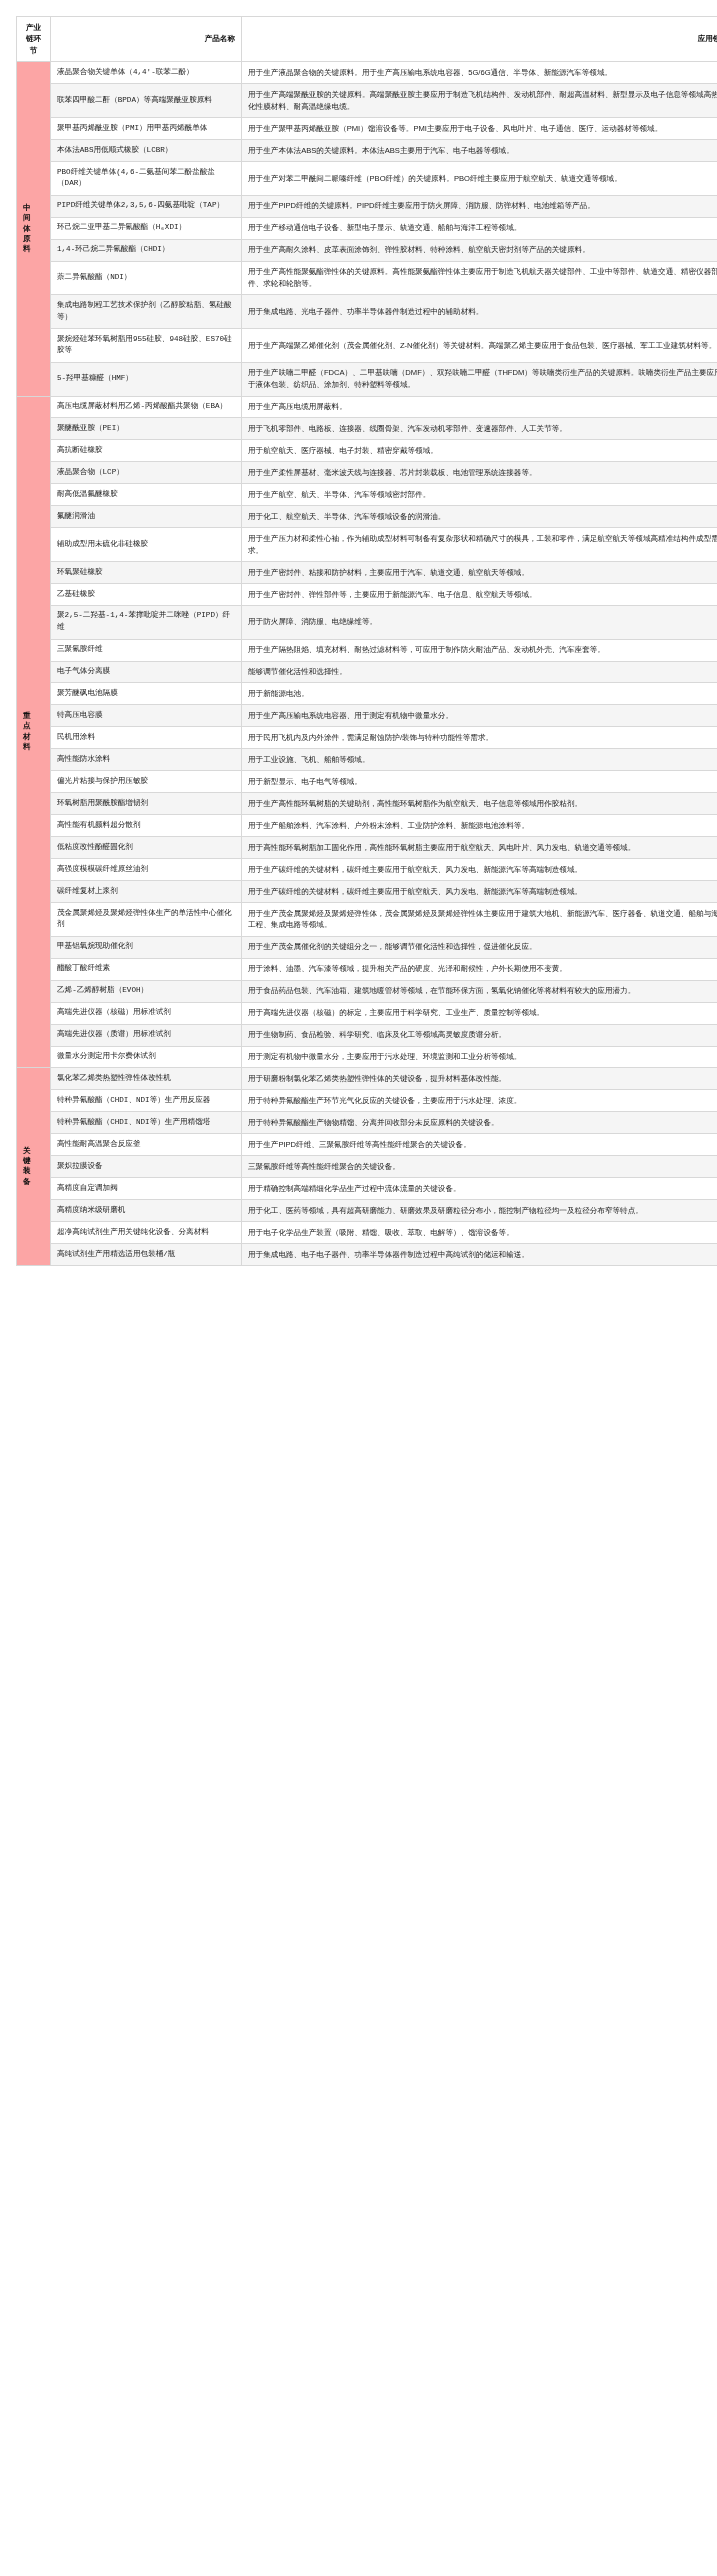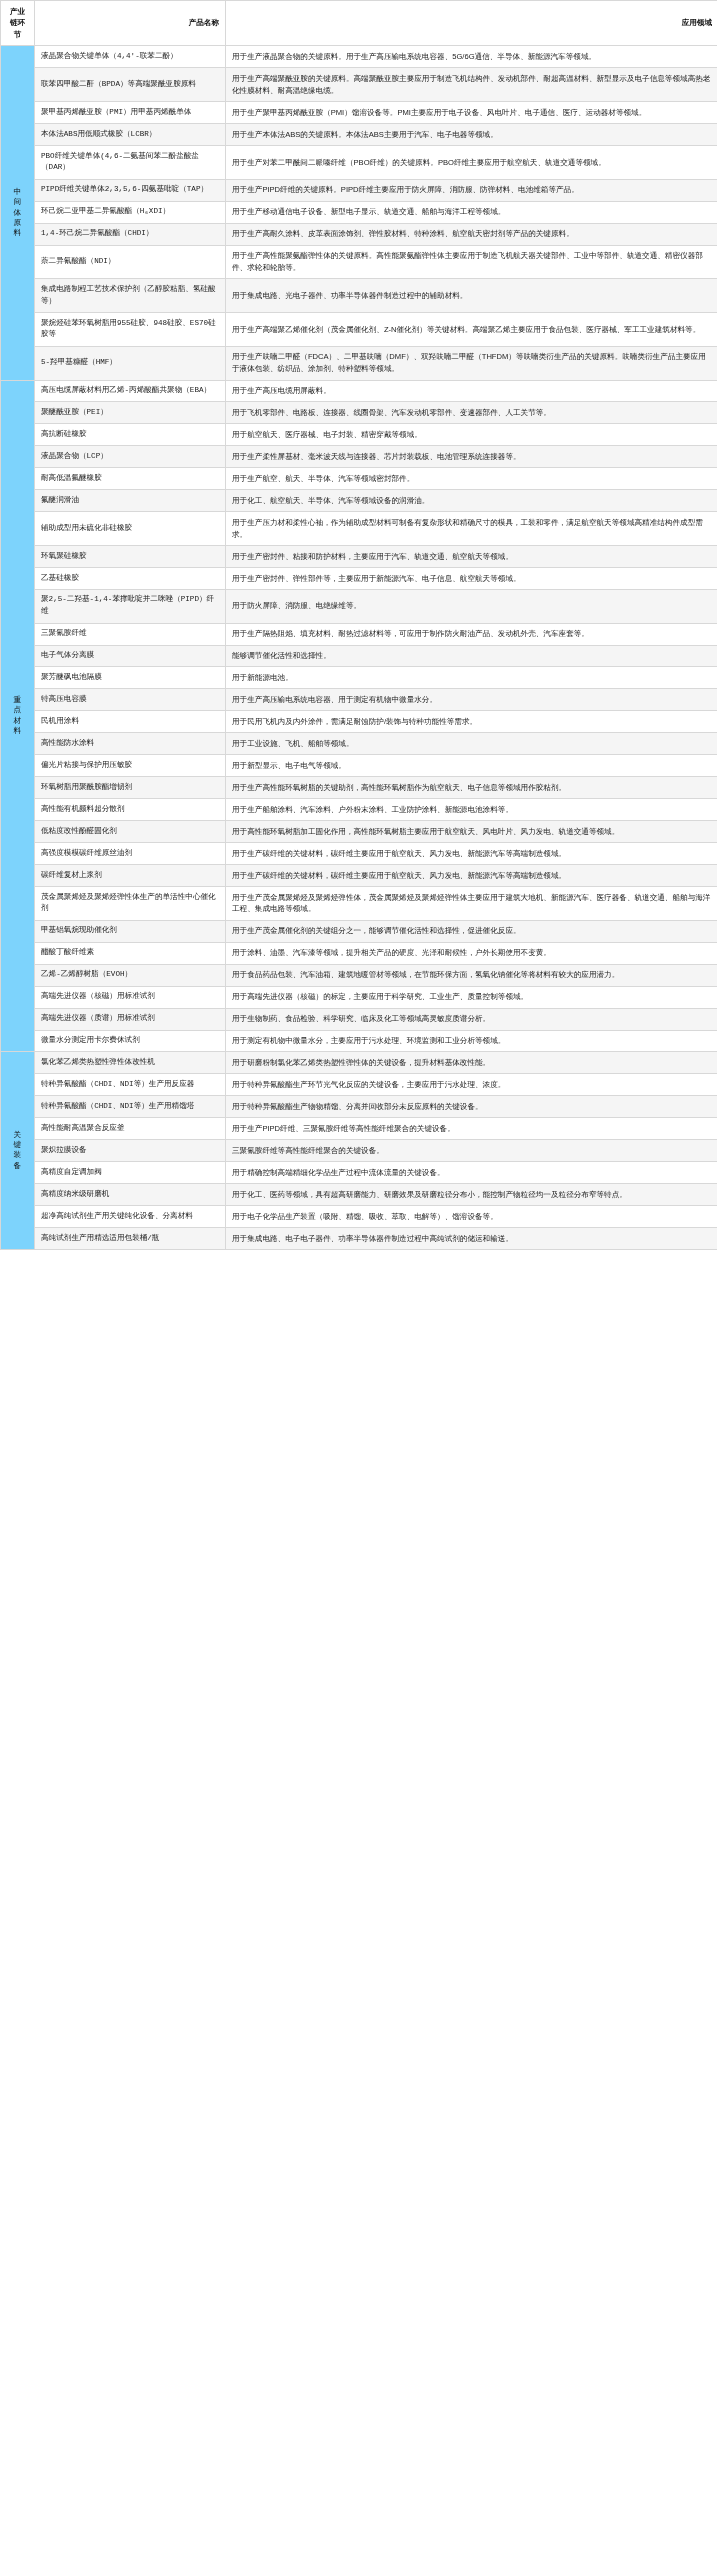--- a/index.html
+++ b/index.html
@@ -9,21 +9,21 @@
   }
   body {
     width: 717px;
     font-family: "Liberation Sans", sans-serif;
     color: #1a1a1a;
     -webkit-font-smoothing: antialiased;
   }
   .page {
     width: 717px;
     box-sizing: border-box;
-    padding: 0;
+    padding: 16px;
   }
   table.matrix {
     border-collapse: collapse;
     width: 717px;
     table-layout: fixed;
   }
   table.matrix col.c-chain { width: 34px; }
   table.matrix col.c-name  { width: 191px; }
   table.matrix col.c-app   { width: 493px; }
 
@@ -39,25 +39,25 @@
   thead th {
     background: #ffffff;
     font-weight: bold;
     font-size: 8px;
     text-align: right;
     color: #111;
     padding: 5.3px 6px;
   }
   th.h-chain { text-align: center; }
   td.chain-cell {
-    text-align: center;
-    font-weight: normal;
+    text-align: left;
+    font-weight: bold;
     font-size: 8px;
     color: #111;
-    background: #7dd3fc;
+    background: #fca5a5;
     letter-spacing: 0.3px;
   }
   td.chain-cell .vlabel {
     display: inline-block;
     width: 9.2px;
     word-break: break-all;
     line-height: 1.35;
   }
   td.name-cell {
     color: #1a1a1a;

